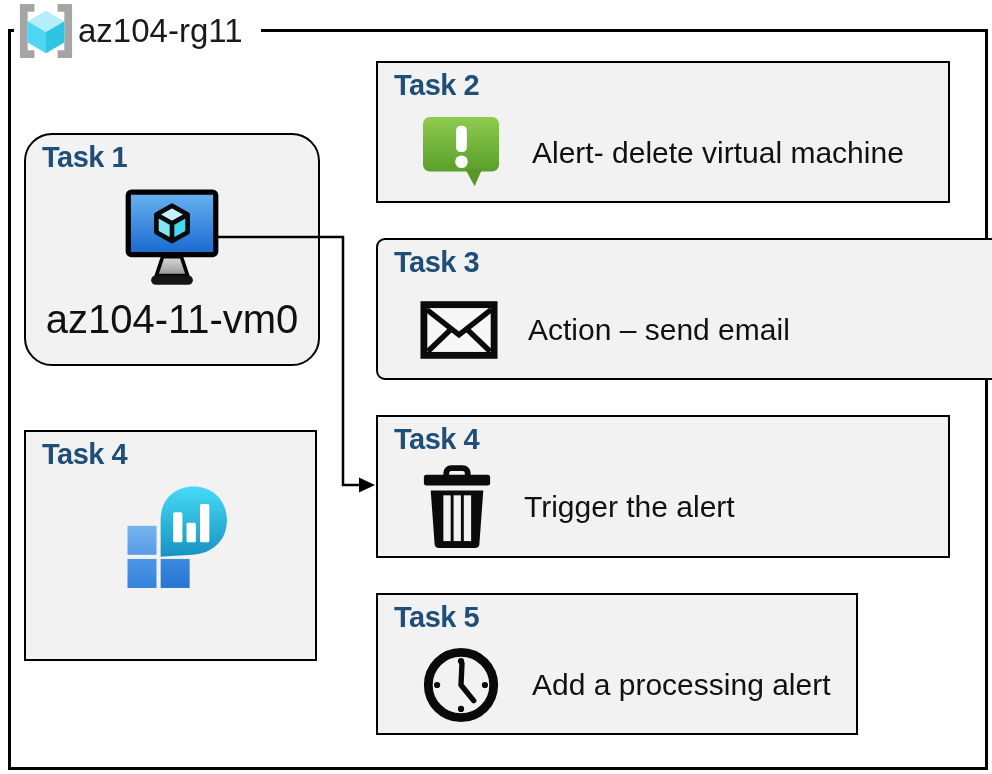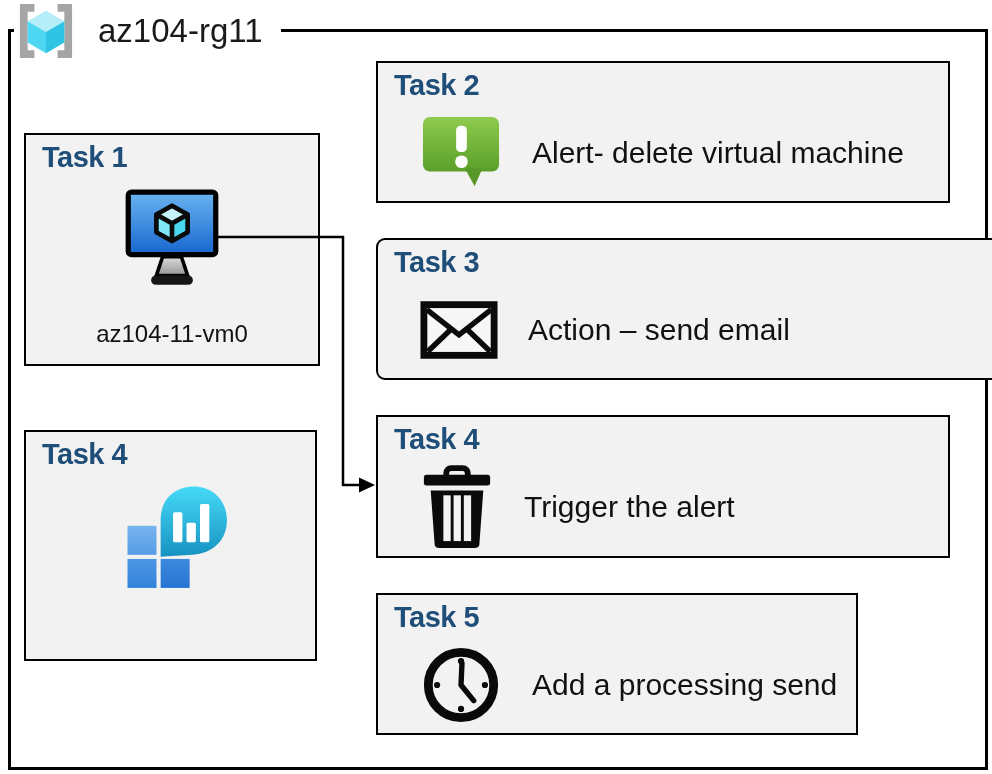--- a/index.html
+++ b/index.html
@@ -6,48 +6,48 @@
   #stage{
     position:relative;width:992px;height:774px;background:#ffffff;overflow:hidden;
     font-family:"Liberation Sans","DejaVu Sans",sans-serif;color:#111;
   }
   .outer-box{
     position:absolute;left:8px;top:29px;width:980px;height:741px;
     border:3px solid #000;box-sizing:border-box;background:transparent;
   }
   .rg-label{
     position:absolute;left:14px;top:2px;height:58px;z-index:5;
-    display:flex;align-items:center;gap:20px;background:#ffffff;padding:0 18px 0 0;
+    display:flex;align-items:center;background:#ffffff;padding:0 18px 0 0;
   }
   .rg-title{font-size:33px;color:#1a1a1a;white-space:nowrap;}
   .task-box{
     position:absolute;background:#f2f2f2;border:2.5px solid #000;box-sizing:border-box;padding-left:12px;
   }
-  #task1{left:24px;top:133px;width:296px;height:233px;}
+  #task1{left:24px;top:133px;width:296px;height:233px;border-radius:28px;}
   #task2{left:376px;top:61px;width:574px;height:142px;}
   #task3{left:376px;top:238px;width:694px;height:142px;border-radius:9px;}
   #task4{left:376px;top:415px;width:574px;height:143px;}
   #task5{left:376px;top:593px;width:482px;height:142px;}
   #task6{left:24px;top:430px;width:293px;height:231px;}
   .task-title{
     position:absolute;left:16px;top:6px;font-size:29px;font-weight:bold;
     color:#1F4E79;letter-spacing:-0.5px;white-space:nowrap;
   }
   .task-row{
     position:absolute;left:42px;top:46px;right:16px;height:88px;
     display:flex;align-items:center;gap:30px;
   }
   .task-row .row-label{font-size:30px;color:#111;white-space:nowrap;text-align:center;}
   .center-icon{position:absolute;left:50%;transform:translateX(-50%);z-index:4;}
   #task1 .center-icon{top:54px;}
   #task6 .center-icon{top:42px;}
   .center-label{
     position:absolute;left:0;right:0;text-align:center;color:#111;white-space:nowrap;
   }
-  #task1 .center-label{bottom:16px;font-size:24px;}
+  #task1 .center-label{bottom:22px;font-size:40px;}
   #task6 .center-label{bottom:14px;font-size:33px;}
   .connector{
     position:absolute;left:0;top:0;width:992px;height:774px;z-index:3;pointer-events:none;
   }
   .icon{display:block;}
 </style>
 </head>
 <body>
 
 <div id="stage">
@@ -163,21 +163,21 @@
     <div class="task-title">Task 5</div>
     <div class="task-row">
       <svg class="icon" width="82" height="82" viewBox="0 0 84 84">
         <circle cx="42" cy="42" r="33.5" fill="none" stroke="#0a0a0a" stroke-width="9"></circle>
         <circle cx="42" cy="17.5" r="3.2" fill="#0a0a0a"></circle>
         <circle cx="66.5" cy="42" r="3.2" fill="#0a0a0a"></circle>
         <circle cx="42" cy="66.5" r="3.2" fill="#0a0a0a"></circle>
         <circle cx="17.5" cy="42" r="3.2" fill="#0a0a0a"></circle>
         <path d="M43 20 L42 42 L55 58" fill="none" stroke="#0a0a0a" stroke-width="5.5" stroke-linecap="round" stroke-linejoin="round"></path>
       </svg>
-      <span class="row-label">Add a processing send</span>
+      <span class="row-label">Add a processing alert</span>
     </div>
   </div>
 
   <div id="task6" class="task-box">
     <div class="task-title">Task 4</div>
     <div class="center-icon">
       <svg class="icon" width="116" height="116" viewBox="0 0 112 112">
         <rect x="14" y="50" width="28" height="28" fill="url(#sqLight)"></rect>
         <rect x="14" y="82" width="28" height="28" fill="url(#sqMid)"></rect>
         <rect x="46" y="82" width="28" height="28" fill="url(#sqDark)"></rect>

